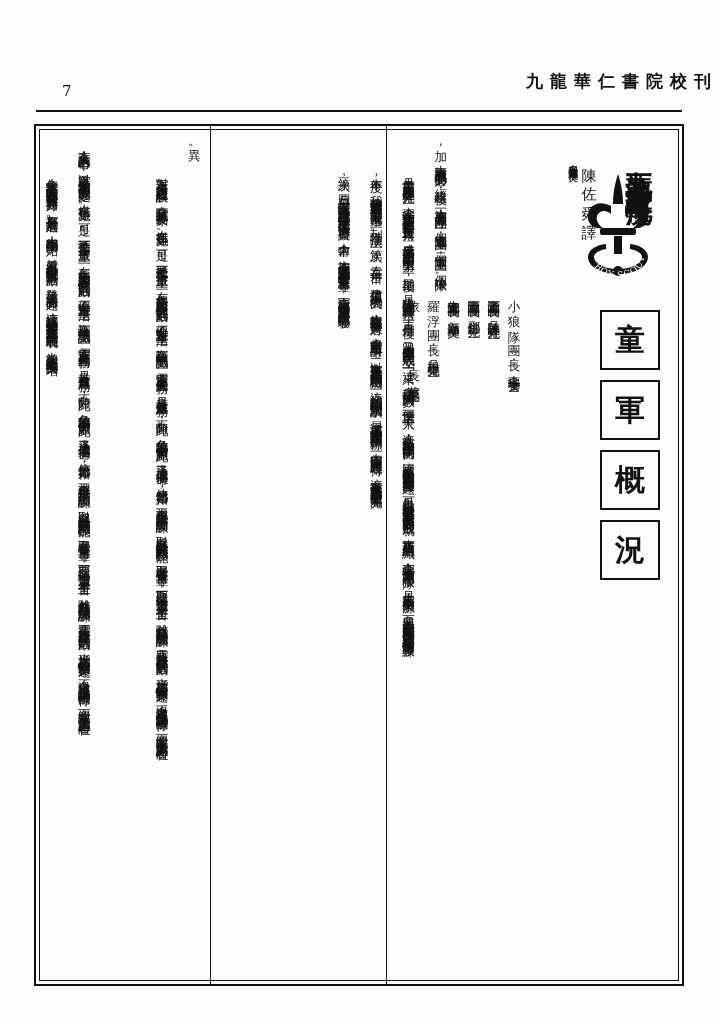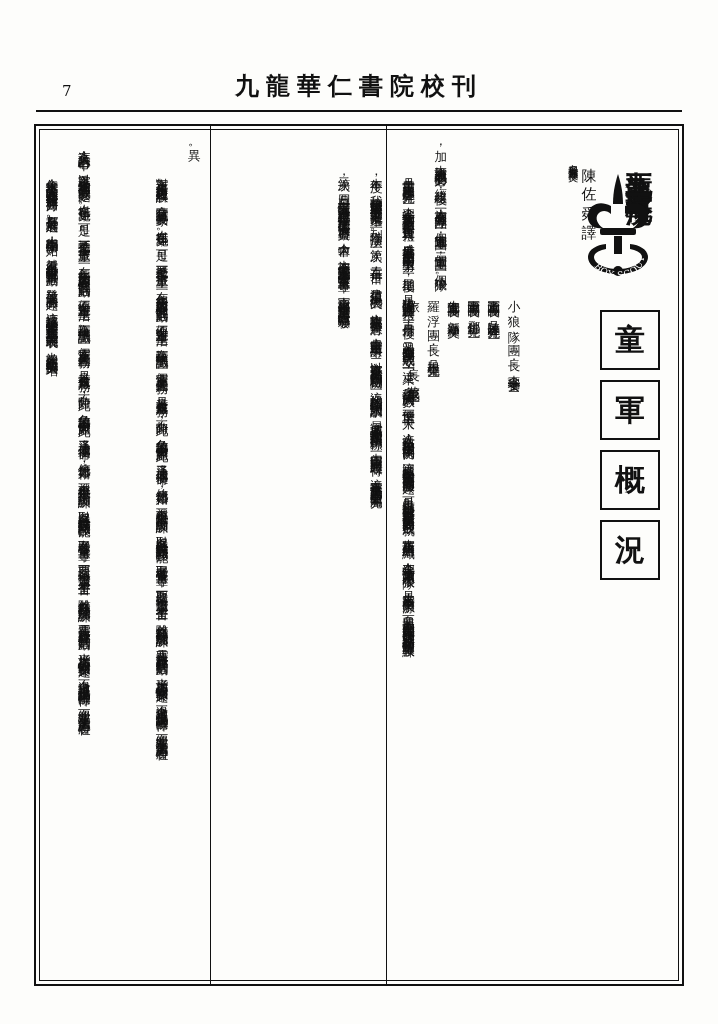--- a/index.html
+++ b/index.html
@@ -34,22 +34,22 @@
     left: 62px;
     top: 12px;
     font-size: 15px;
     letter-spacing: 0;
   }
   .journal-title {
     position: absolute;
     left: 0;
     right: 0;
     top: 0;
-    text-align: center;
-    font-size: 24px;
+    text-align: right;
+    font-size: 17px;
     font-weight: bold;
     letter-spacing: 7px;
     font-family: "DejaVu Serif", "Liberation Serif", serif;
   }
   .header-rule {
     position: absolute;
     left: 36px;
     right: 36px;
     top: 40px;
     height: 2px;

